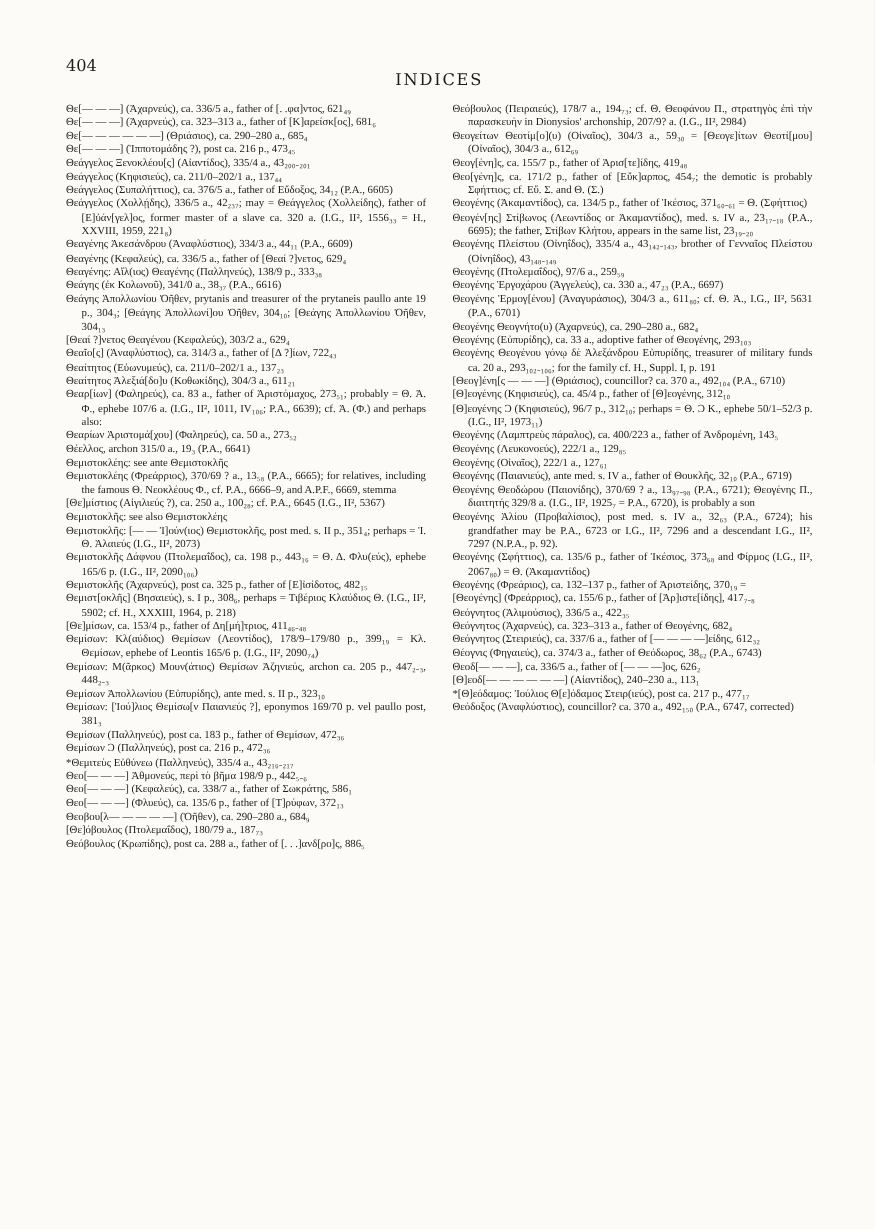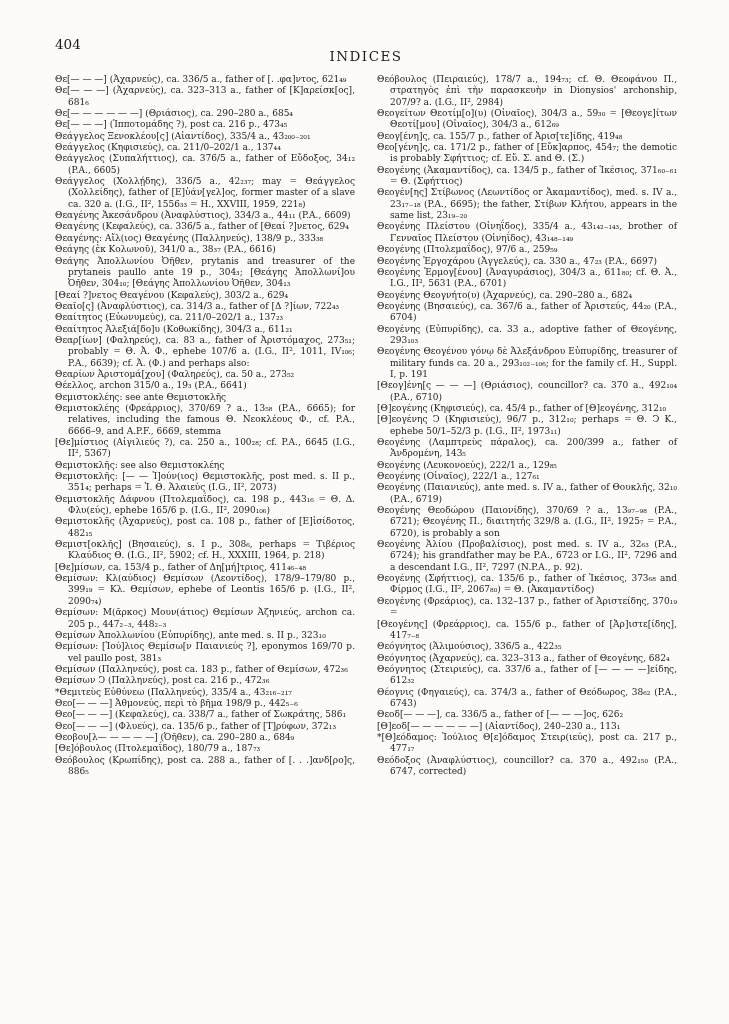--- a/index.html
+++ b/index.html
@@ -2,21 +2,21 @@
 <html><head>
 <meta charset="utf-8">
 <style>
   html, body { margin: 0; padding: 0; background: #e8e6e0; }
   .page {
     width: 729px;
     height: 1024px;
     margin: 0 auto;
     background: #fcfbf7;
     box-sizing: border-box;
-    padding: 36px 52px 28px 55px;
+    padding: 47px 52px 28px 55px;
     font-family: "DejaVu Serif", "Liberation Serif", serif;
     color: #1d1c1a;
     overflow: hidden;
     position: relative;
   }
   .header {
     position: relative;
     height: 22px;
     margin-bottom: 16px;
   }
@@ -38,20 +38,21 @@
     display: flex;
     gap: 22px;
   }
   .col {
     flex: 1 1 0;
     min-width: 0;
     font-size: 9px;
     line-height: 11.35px;
     text-align: justify;
     hyphens: none;
+    font-family: Liberation Serif, serif;
   }
   .entry {
     margin: 0;
     padding-left: 13px;
     text-indent: -13px;
   }
 </style>
 </head>
 <body>
 
@@ -81,21 +82,21 @@
         <p class="entry">Θεαίτητος Ἀλεξιά[δο]υ (Κοθωκίδης), 304/3 a., 611₂₁</p>
         <p class="entry">Θεαρ[ίων] (Φαληρεύς), ca. 83 a., father of Ἀριστόμαχος, 273₅₁; probably = Θ. Ἀ. Φ., ephebe 107/6 a. (I.G., II², 1011, IV₁₀₆; P.A., 6639); cf. Ἀ. (Φ.) and perhaps also:</p>
         <p class="entry">Θεαρίων Ἀριστομά[χου] (Φαληρεύς), ca. 50 a., 273₅₂</p>
         <p class="entry">Θέελλος, archon 315/0 a., 19₃ (P.A., 6641)</p>
         <p class="entry">Θεμιστοκλέης: see ante Θεμιστοκλῆς</p>
         <p class="entry">Θεμιστοκλέης (Φρεάρριος), 370/69 ? a., 13₅₈ (P.A., 6665); for relatives, including the famous Θ. Νεοκλέους Φ., cf. P.A., 6666–9, and A.P.F., 6669, stemma</p>
         <p class="entry">[Θε]μίστιος (Αἰγιλιεύς ?), ca. 250 a., 100₂₈; cf. P.A., 6645 (I.G., II², 5367)</p>
         <p class="entry">Θεμιστοκλῆς: see also Θεμιστοκλέης</p>
         <p class="entry">Θεμιστοκλῆς: [— — Ἰ]ούν(ιος) Θεμιστοκλῆς, post med. s. II p., 351₄; perhaps = Ἰ. Θ. Ἁλαιεύς (I.G., II², 2073)</p>
         <p class="entry">Θεμιστοκλῆς Δάφνου (Πτολεμαΐδος), ca. 198 p., 443₁₆ = Θ. Δ. Φλυ(εύς), ephebe 165/6 p. (I.G., II², 2090₁₀₆)</p>
-        <p class="entry">Θεμιστοκλῆς (Ἀχαρνεύς), post ca. 108 p., father of [Ε]ἰσίδοτος, 482₁₅</p>
+        <p class="entry">Θεμιστοκλῆς (Ἀχαρνεύς), post ca. 325 p., father of [Ε]ἰσίδοτος, 482₁₅</p>
         <p class="entry">Θεμιστ[οκλῆς] (Βησαιεύς), s. I p., 308₆, perhaps = Τιβέριος Κλαύδιος Θ. (I.G., II², 5902; cf. H., XXXIII, 1964, p. 218)</p>
         <p class="entry">[Θε]μίσων, ca. 153/4 p., father of Δη[μή]τριος, 411₄₆₋₄₈</p>
         <p class="entry">Θεμίσων: Κλ(αύδιος) Θεμίσων (Λεοντίδος), 178/9–179/80 p., 399₁₉ = Κλ. Θεμίσων, ephebe of Leontis 165/6 p. (I.G., II², 2090₇₄)</p>
         <p class="entry">Θεμίσων: Μ(ᾶρκος) Μουν(άτιος) Θεμίσων Ἀζηνιεύς, archon ca. 205 p., 447₂₋₃, 448₂₋₃</p>
         <p class="entry">Θεμίσων Ἀπολλωνίου (Εὐπυρίδης), ante med. s. II p., 323₁₀</p>
         <p class="entry">Θεμίσων: [Ἰού]λιος Θεμίσω[ν Παιανιεύς ?], eponymos 169/70 p. vel paullo post, 381₃</p>
         <p class="entry">Θεμίσων (Παλληνεύς), post ca. 183 p., father of Θεμίσων, 472₃₆</p>
         <p class="entry">Θεμίσων Ͻ (Παλληνεύς), post ca. 216 p., 472₃₆</p>
         <p class="entry">*Θεμιτεὺς Εὐθύνεω (Παλληνεύς), 335/4 a., 43₂₁₆₋₂₁₇</p>
         <p class="entry">Θεο[— — —] Ἀθμονεύς, περὶ τὸ βῆμα 198/9 p., 442₅₋₆</p>
@@ -110,27 +111,26 @@
         <p class="entry">Θεογείτων Θεοτίμ[ο](υ) (Οἰναῖος), 304/3 a., 59₃₀ = [Θεογε]ίτων Θεοτί[μου] (Οἰναῖος), 304/3 a., 612₆₉</p>
         <p class="entry">Θεογ[ένη]ς, ca. 155/7 p., father of Ἀρισ[τε]ίδης, 419₄₈</p>
         <p class="entry">Θεο[γένη]ς, ca. 171/2 p., father of [Εὔκ]αρπος, 454₇; the demotic is probably Σφήττιος; cf. Εὔ. Σ. and Θ. (Σ.)</p>
         <p class="entry">Θεογένης (Ἀκαμαντίδος), ca. 134/5 p., father of Ἱκέσιος, 371₆₀₋₆₁ = Θ. (Σφήττιος)</p>
         <p class="entry">Θεογέν[ης] Στίβωνος (Λεωντίδος or Ἀκαμαντίδος), med. s. IV a., 23₁₇₋₁₈ (P.A., 6695); the father, Στίβων Κλήτου, appears in the same list, 23₁₉₋₂₀</p>
         <p class="entry">Θεογένης Πλείστου (Οἰνηΐδος), 335/4 a., 43₁₄₂₋₁₄₃, brother of Γενναῖος Πλείστου (Οἰνηΐδος), 43₁₄₈₋₁₄₉</p>
         <p class="entry">Θεογένης (Πτολεμαΐδος), 97/6 a., 259₅₉</p>
         <p class="entry">Θεογένης Ἐργοχάρου (Ἀγγελεύς), ca. 330 a., 47₂₃ (P.A., 6697)</p>
         <p class="entry">Θεογένης Ἑρμογ[ένου] (Ἀναγυράσιος), 304/3 a., 611₈₀; cf. Θ. Ἀ., I.G., II², 5631 (P.A., 6701)</p>
         <p class="entry">Θεογένης Θεογνήτο(υ) (Ἀχαρνεύς), ca. 290–280 a., 682₄</p>
-        <p class="entry">Θεογένης (Βησαιεύς), ca. 367/6 a., father of Ἀριστεύς, 44₂₀ (P.A., 6704)</p>
         <p class="entry">Θεογένης (Εὐπυρίδης), ca. 33 a., adoptive father of Θεογένης, 293₁₀₃</p>
         <p class="entry">Θεογένης Θεογένου γόνῳ δὲ Ἀλεξάνδρου Εὐπυρίδης, treasurer of military funds ca. 20 a., 293₁₀₂₋₁₀₆; for the family cf. H., Suppl. I, p. 191</p>
         <p class="entry">[Θεογ]ένη[ς — — —] (Θριάσιος), councillor? ca. 370 a., 492₁₀₄ (P.A., 6710)</p>
         <p class="entry">[Θ]εογένης (Κηφισιεύς), ca. 45/4 p., father of [Θ]εογένης, 312₁₀</p>
         <p class="entry">[Θ]εογένης Ͻ (Κηφισιεύς), 96/7 p., 312₁₀; perhaps = Θ. Ͻ Κ., ephebe 50/1–52/3 p. (I.G., II², 1973₁₁)</p>
-        <p class="entry">Θεογένης (Λαμπτρεὺς πάραλος), ca. 200/399 a., father of Ἀνδρομένη, 143₅</p>
+        <p class="entry">Θεογένης (Λαμπτρεὺς πάραλος), ca. 400/223 a., father of Ἀνδρομένη, 143₅</p>
         <p class="entry">Θεογένης (Λευκονοεύς), 222/1 a., 129₈₅</p>
         <p class="entry">Θεογένης (Οἰναῖος), 222/1 a., 127₆₁</p>
         <p class="entry">Θεογένης (Παιανιεύς), ante med. s. IV a., father of Θουκλῆς, 32₁₀ (P.A., 6719)</p>
         <p class="entry">Θεογένης Θεοδώρου (Παιονίδης), 370/69 ? a., 13₉₇₋₉₈ (P.A., 6721); Θεογένης Π., διαιτητής 329/8 a. (I.G., II², 1925₇ = P.A., 6720), is probably a son</p>
         <p class="entry">Θεογένης Ἁλίου (Προβαλίσιος), post med. s. IV a., 32₆₃ (P.A., 6724); his grandfather may be P.A., 6723 or I.G., II², 7296 and a descendant I.G., II², 7297 (N.P.A., p. 92).</p>
         <p class="entry">Θεογένης (Σφήττιος), ca. 135/6 p., father of Ἱκέσιος, 373₆₈ and Φίρμος (I.G., II², 2067₈₀) = Θ. (Ἀκαμαντίδος)</p>
         <p class="entry">Θεογένης (Φρεάριος), ca. 132–137 p., father of Ἀριστείδης, 370₁₉ =</p>
         <p class="entry">[Θεογένης] (Φρεάρριος), ca. 155/6 p., father of [Ἀρ]ιστε[ίδης], 417₇₋₈</p>
         <p class="entry">Θεόγνητος (Ἁλιμούσιος), 336/5 a., 422₃₅</p>
         <p class="entry">Θεόγνητος (Ἀχαρνεύς), ca. 323–313 a., father of Θεογένης, 682₄</p>

